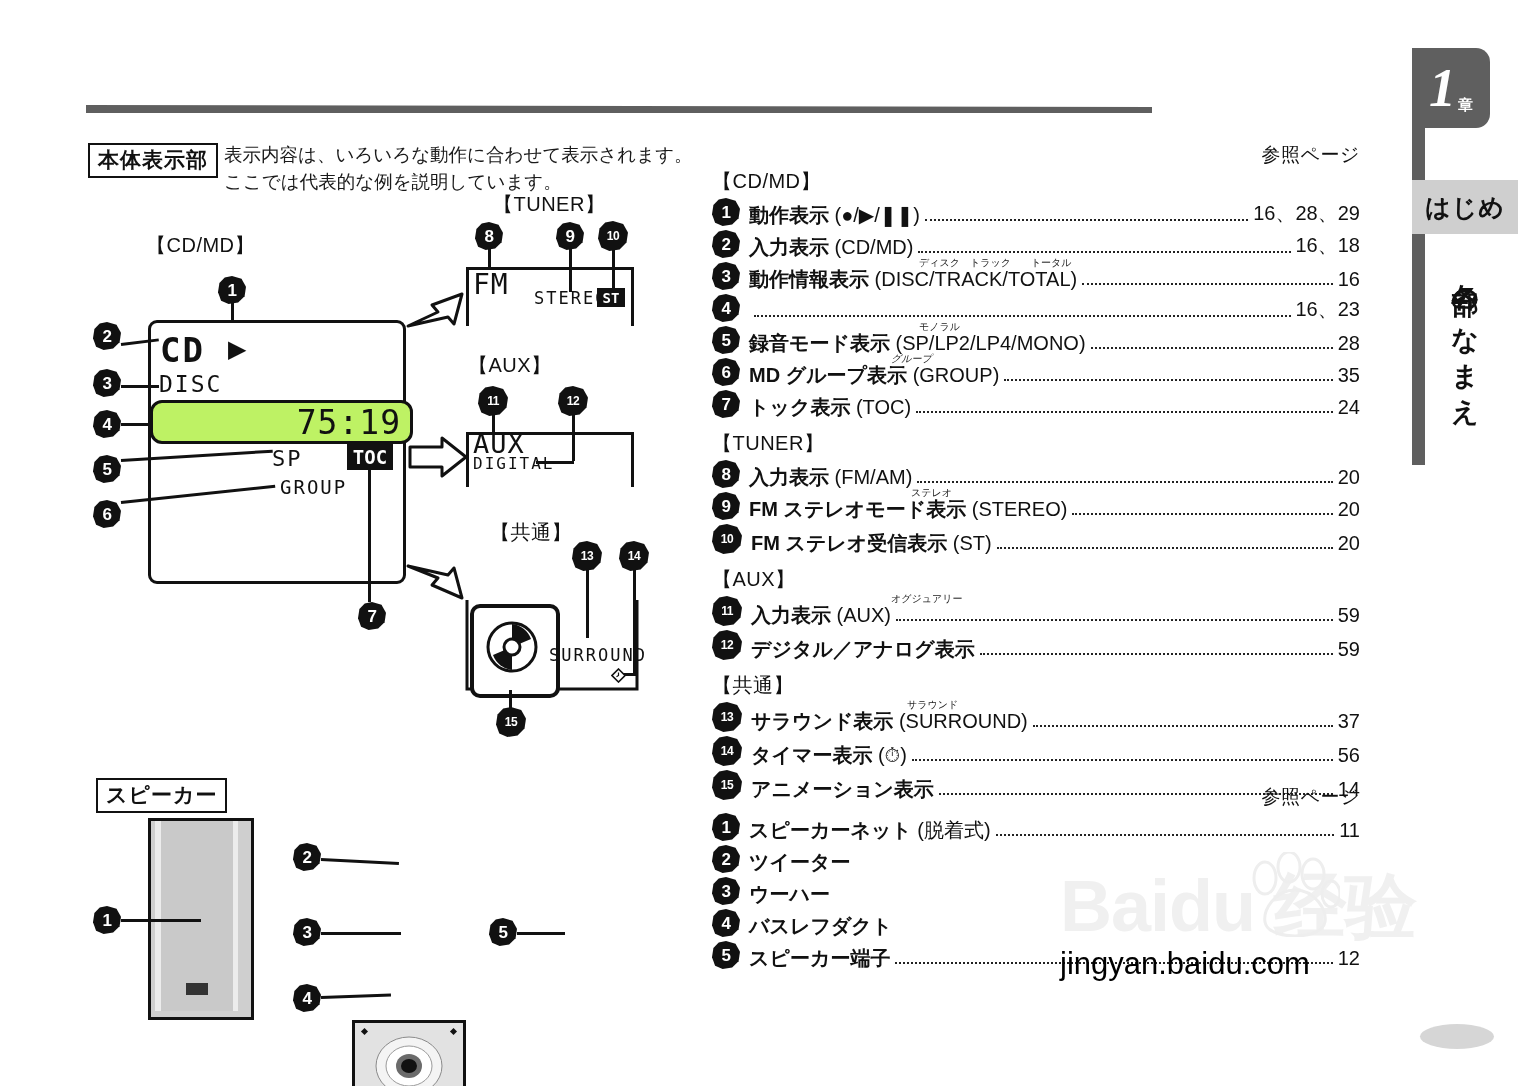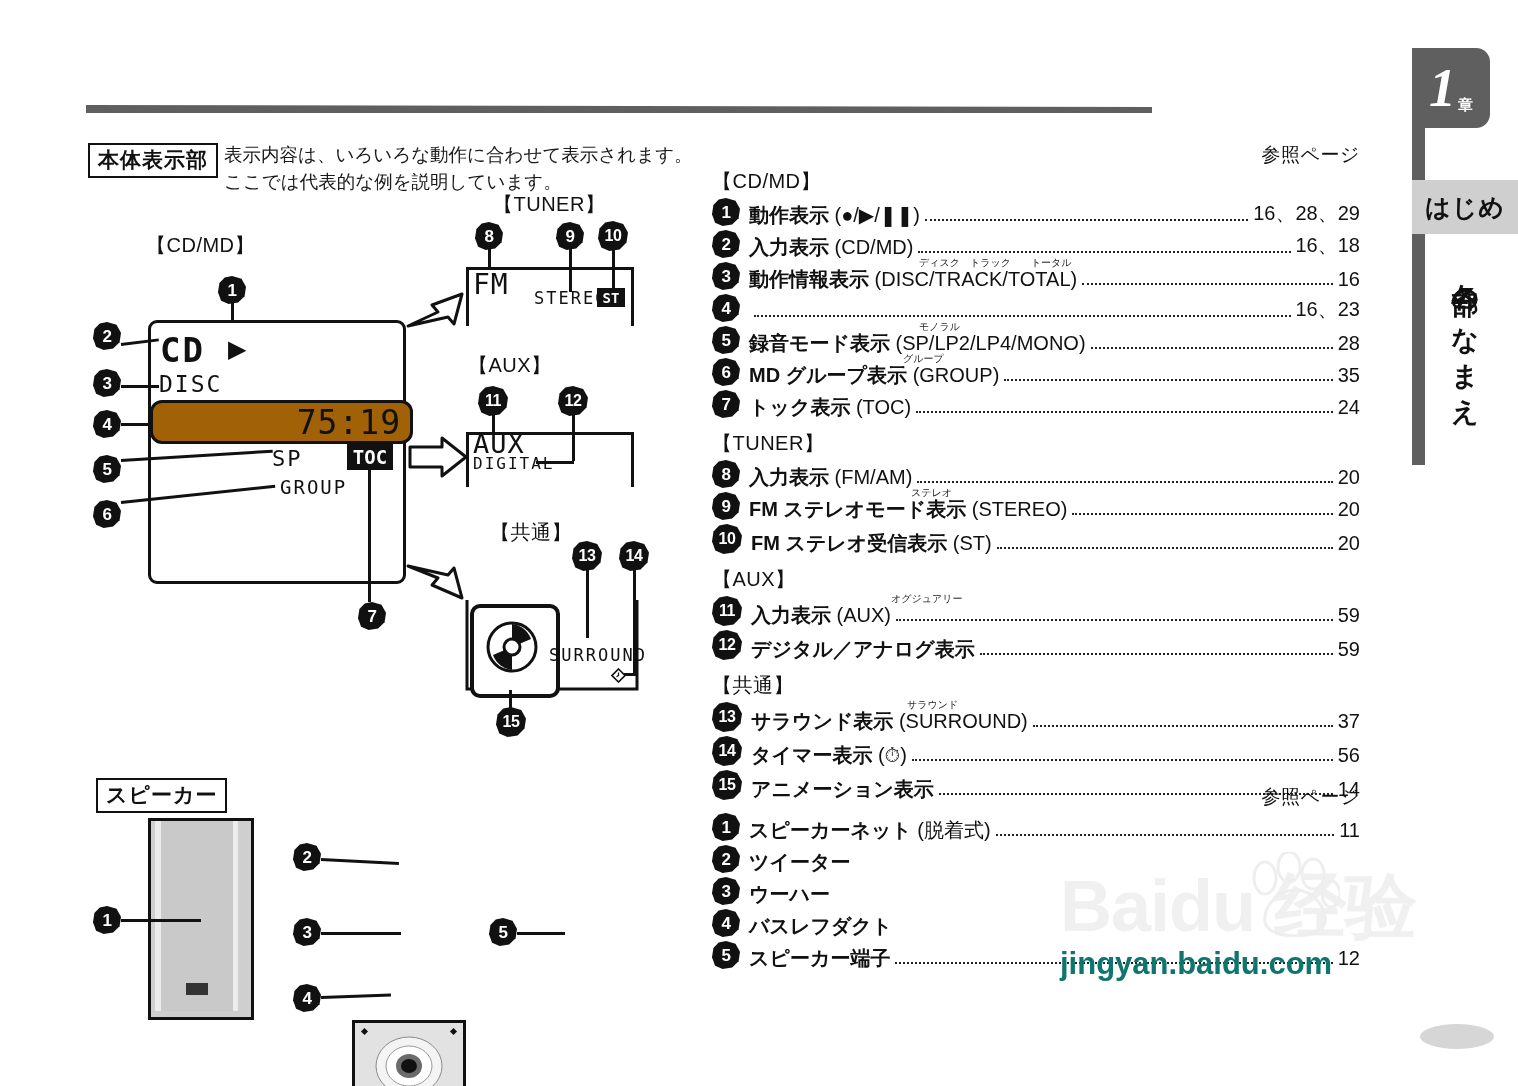--- a/index.html
+++ b/index.html
@@ -32,42 +32,42 @@
   .bracket{font-size:20px;letter-spacing:.5px;white-space:nowrap;color:#111;}
 
   
   .bullet{
     width:28px;height:28px;display:flex;align-items:center;justify-content:center;
     background:#111;color:#fff;font-weight:bold;font-size:17px;line-height:1;
     clip-path:polygon(50% 0%,84% 10%,100% 38%,95% 72%,72% 95%,
                       38% 100%,11% 88%,0% 58%,5% 25%,24% 5%);
     letter-spacing:-0.5px;
   }
-  .bullet.b2{width:30px;height:30px;font-size:16px;text-align:right;}
+  .bullet.b2{width:30px;height:30px;font-size:12px;text-align:right;}
 
   
   .lead{background:#111;}
   .lead-h{height:3px;}
   .lead-v{width:3px;}
 
   
   .lcd{
     border:3px solid #111;border-radius:9px;background:#fff;
   }
   .lcdtext{font-family:"DejaVu Sans Mono","Liberation Mono",monospace;color:#111;}
 
   
   .frame-part{
     border:3px solid #111;border-right:3px solid #111;border-bottom:none;
     background:transparent;
   }
 
   
   #time-window{
-    border:3px solid #111;border-radius:12px;background:#a16207;
+    border:3px solid #111;border-radius:12px;background:#bef264;
     display:flex;align-items:center;justify-content:flex-end;
     padding-right:9px;
   }
   #time-window span{
     font-family:"DejaVu Sans Mono","Liberation Mono",monospace;
     font-size:33px;letter-spacing:1px;color:#111;
   }
 
   .badge{
     background:#111;color:#fff;
@@ -130,21 +130,21 @@
   
   #wm{
     left:1060px;top:870px;width:390px;height:160px;
     pointer-events:none;user-select:none;
   }
   #wm .wm1{
     font-size:72px;font-weight:bold;color:#f0f0f0;line-height:1;
     letter-spacing:-1px;white-space:nowrap;
   }
   #wm .wm2{
-    font-size:31px;font-weight:bold;color:#0f766e;line-height:1;
+    font-size:31px;font-weight:normal;color:#000000;line-height:1;
     white-space:nowrap;margin-top:6px;
   }
   #wm-paw{position:absolute;left:185px;top:-18px;width:95px;height:85px;}
   #corner-oval{
     left:1420px;top:1024px;width:74px;height:25px;border-radius:50%;
     background:#d6d6d6;
   }
 </style>
 </head>
 <body>
@@ -291,21 +291,21 @@
         <span class="pg">16、23</span>
       </div>
       <div class="lrow">
         <span class="bullet">5</span>
         <span class="lmain">録音モード表示<span class="paren"> (SP/LP2/LP4/MONO)</span><span class="ruby" style="left: 170px; top: -10px;">モノラル</span></span>
         <span class="dots"></span>
         <span class="pg">28</span>
       </div>
       <div class="lrow">
         <span class="bullet">6</span>
-        <span class="lmain">MD グループ表示<span class="paren"> (GROUP)</span><span class="ruby" style="left: 154px; top: -10px;">グループ</span></span>
+        <span class="lmain">MD グループ表示<span class="paren"> (GROUP)</span><span class="ruby" style="left: 142px; top: -10px; font-style: italic;">グループ</span></span>
         <span class="dots"></span>
         <span class="pg">35</span>
       </div>
       <div class="lrow">
         <span class="bullet">7</span>
         <span class="lmain">トック表示<span class="paren"> (TOC)</span></span>
         <span class="dots"></span>
         <span class="pg">24</span>
       </div>
       <div class="grp-head">【TUNER】</div>

